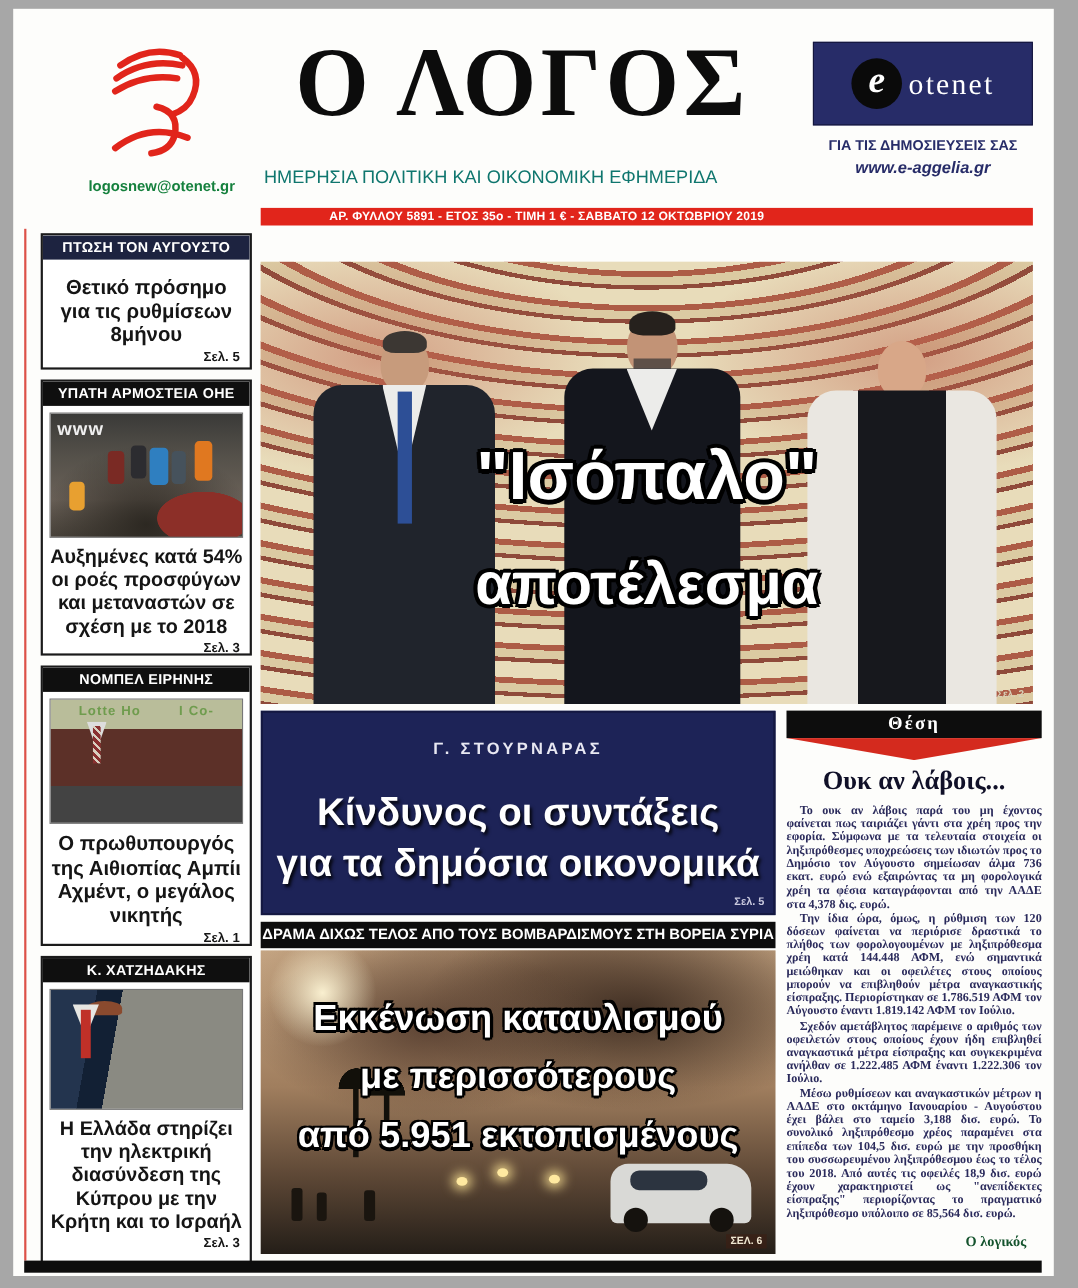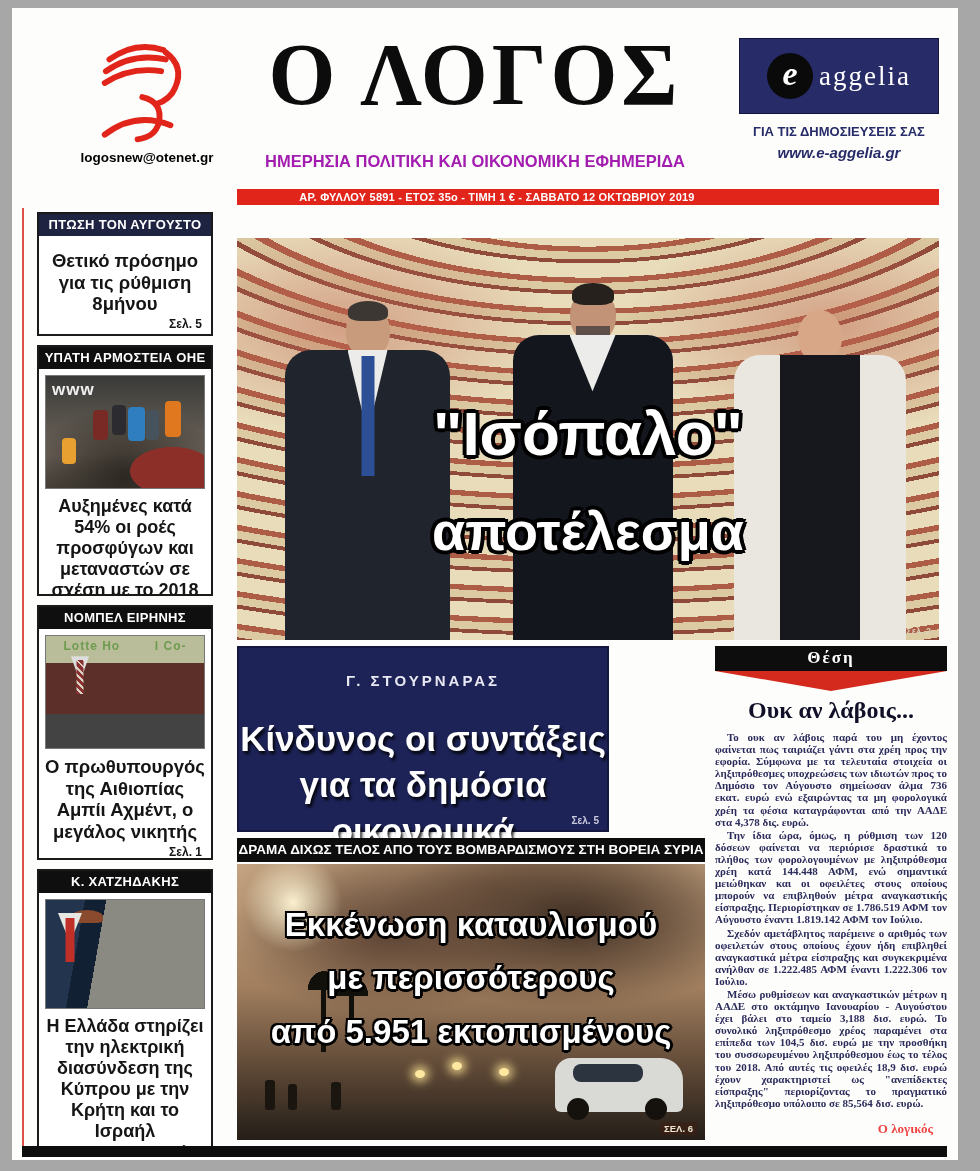--- a/index.html
+++ b/index.html
@@ -3,43 +3,43 @@
 <meta charset="utf-8">
 <style>
   html,body{margin:0;padding:0;background:#a7a7a7;width:980px;height:1171px;overflow:hidden;
     font-family:"Liberation Sans",sans-serif;}
   .page{position:absolute;left:12px;top:8px;width:946px;height:1152px;background:#fdfdfb;}
   .abs{position:absolute;}
 
   
   .logo-wrap{left:40px;top:28px;width:190px;height:150px;text-align:center;}
   .logo-svg{display:block;margin:0 auto;}
-  .logo-email{color:#000000;font-weight:bold;font-size:13.5px;margin-top:6px;}
+  .logo-email{color:#15803d;font-weight:bold;font-size:13.5px;margin-top:18px;}
   .paper-title{left:228px;top:14px;width:470px;text-align:center;
     font-family:"Liberation Serif",serif;font-weight:bold;font-size:86px;letter-spacing:4px;
     color:#0c0c0c;transform:scaleY(1.04);transform-origin:top;}
-  .paper-subtitle{left:228px;top:144px;width:470px;text-align:center;font-weight:bold;
-    font-size:16.5px;color:#a21caf;}
+  .paper-subtitle{left:228px;top:144px;width:470px;text-align:left;font-weight:normal;
+    font-size:16.5px;color:#0f766e;}
   .issue-bar{left:225px;top:181px;width:702px;height:16px;background:#e1251b;}
   .issue-text{position:absolute;left:20px;top:2px;width:480px;text-align:center;color:#fff;
     font-weight:bold;font-size:11px;letter-spacing:.2px;}
   .ad-box{left:727px;top:30px;width:200px;height:146px;}
   .ad-logo{width:198px;height:74px;background:#272c68;border:1px solid #14163d;
     display:flex;align-items:center;justify-content:center;gap:6px;}
   .ad-e-circle{width:46px;height:46px;border-radius:50%;background:#0a0a0a;display:flex;
     align-items:center;justify-content:center;}
   .ad-e{color:#fff;font-family:"Liberation Serif",serif;font-style:italic;font-weight:bold;
     font-size:34px;line-height:1;margin-top:-4px;}
   .ad-name{color:#fff;font-family:"Liberation Serif",serif;font-size:27px;letter-spacing:2px;}
   .ad-tagline{margin-top:10px;text-align:center;color:#272c68;font-weight:bold;font-size:13px;}
   .ad-url{margin-top:5px;text-align:center;color:#272c68;font-weight:bold;font-style:italic;
     font-size:15px;}
 
   
-  .sidebar{left:25px;top:204px;width:176px;}
+  .sidebar{left:25px;top:204px;width:192px;}
   .side-box{border:2px solid #1a1a1a;background:#fff;margin-bottom:9px;overflow:hidden;}
   .side-kicker{height:22px;line-height:22px;text-align:center;color:#fff;font-weight:bold;
     font-size:13px;letter-spacing:.3px;}
   .k-navy{background:#1d2340;}
   .k-black{background:#0f0f0f;}
   .side-headline{padding:7px 5px 0 5px;text-align:center;font-weight:bold;font-size:18.5px;
     line-height:1.17;color:#151515;}
   .side-page{text-align:right;font-weight:bold;font-size:12px;color:#151515;padding:2px 9px 5px 0;}
   .side-photo{margin:6px 6px 0 6px;height:112px;position:relative;overflow:hidden;border:1px solid #777;}
 
@@ -116,21 +116,21 @@
     border-radius:50% 50% 40% 40%;z-index:-1;}
   .fig-right .f-torso{width:172px;height:286px;
     background:linear-gradient(90deg,#eae7e1 0 27%,#17181d 27% 73%,#eae7e1 73% 100%);}
   .lead-headline{position:absolute;left:0;width:100%;text-align:center;color:#fff;font-weight:bold;
     text-shadow:-3px -3px 0 #000,3px -3px 0 #000,-3px 3px 0 #000,3px 3px 0 #000,
       0 4px 0 #000,0 -4px 0 #000,4px 0 0 #000,-4px 0 0 #000;}
   .lh1{top:160px;font-size:62px;}
   .lh2{top:262px;font-size:54px;}
   .lead-caption{position:absolute;right:8px;bottom:4px;color:#d8d2b8;font-size:9px;font-weight:bold;}
 
-  .econ-box{left:225px;top:638px;width:372px;height:186px;background:#1d2357;
+  .econ-box{left:225px;top:638px;width:468px;height:186px;background:#1d2357;
     box-shadow:inset 0 0 0 2px #141841;}
   .econ-kicker{margin-top:26px;text-align:center;color:#e8e8f2;font-weight:bold;font-size:15px;
     letter-spacing:3px;}
   .econ-headline{text-align:center;color:#fff;font-weight:bold;font-size:35px;line-height:1.32;
     margin-top:27px;text-shadow:2px 3px 3px rgba(0,0,0,.85);}
   .econ-page{position:absolute;right:10px;bottom:6px;color:#c9c9de;font-size:10px;font-weight:bold;}
 
   .banner-syria{left:225px;top:830px;width:468px;height:24px;line-height:24px;font-size:13.5px;}
   .syria-photo{left:225px;top:856px;width:468px;height:276px;overflow:hidden;background:
     radial-gradient(circle 70px at 12% 14%,rgba(255,246,214,.95),rgba(255,246,214,0) 70%),
@@ -168,21 +168,21 @@
   .opinion{left:703px;top:638px;width:232px;height:500px;}
   .op-header{background:#0d0d0d;height:25px;line-height:24px;text-align:center;color:#fff;
     font-family:"Liberation Serif",serif;font-weight:bold;font-size:17px;letter-spacing:2px;}
   .op-ribbon{width:100%;height:20px;background:#d42a1e;clip-path:polygon(0 0,100% 0,50% 100%);}
   .op-title{margin-top:6px;text-align:center;font-family:"Liberation Serif",serif;font-weight:bold;
     font-size:24px;color:#101028;}
   .op-body{margin-top:7px;font-family:"Liberation Serif",serif;font-weight:bold;font-size:11px;
     line-height:1.1;color:#2b2b5c;text-align:justify;}
   .op-body p{margin:0 0 1px 0;text-indent:12px;}
   .op-sign{margin-top:12px;padding-right:14px;text-align:right;font-family:"Liberation Serif",serif;
-    font-weight:bold;font-size:13px;color:#ef4444;}
+    font-weight:bold;font-size:13px;color:#14532d;}
 
   .bottom-bar{left:10px;top:1138px;width:925px;height:11px;background:#0d0d0d;}
   .left-red-line{left:10px;top:200px;width:2px;height:938px;background:#d4251c;opacity:.8;}
 </style>
 </head>
 <body>
 
 <div class="page">
 
   <div class="abs logo-wrap">
@@ -202,31 +202,31 @@
   <div class="abs paper-subtitle">ΗΜΕΡΗΣΙΑ ΠΟΛΙΤΙΚΗ ΚΑΙ ΟΙΚΟΝΟΜΙΚΗ ΕΦΗΜΕΡΙΔΑ</div>
   <div class="abs issue-bar">
     <div class="issue-text">ΑΡ. ΦΥΛΛΟΥ 5891 - ΕΤΟΣ 35ο - ΤΙΜΗ 1 € - ΣΑΒΒΑΤΟ 12 ΟΚΤΩΒΡΙΟΥ 2019</div>
   </div>
 
   <div class="abs ad-box">
     <div class="ad-logo">
       <span class="ad-e-circle">
         <span class="ad-e">e</span>
       </span>
-      <span class="ad-name">aggelia</span>
+      <span class="ad-name">otenet</span>
     </div>
     <div class="ad-tagline">ΓΙΑ ΤΙΣ ΔΗΜΟΣΙΕΥΣΕΙΣ ΣΑΣ</div>
     <div class="ad-url">www.e-aggelia.gr</div>
   </div>
 
   <aside class="abs sidebar">
 
     <section class="side-box" style="height:120px">
       <div class="side-kicker k-navy">ΠΤΩΣΗ ΤΟΝ ΑΥΓΟΥΣΤΟ</div>
-      <div class="side-headline" style="padding-top:14px">Θετικό πρόσημο για τις ρύθμιση 8μήνου</div>
+      <div class="side-headline" style="padding-top:14px">Θετικό πρόσημο για τις ρυθμίσεων 8μήνου</div>
       <div class="side-page">Σελ. 5</div>
     </section>
 
     <section class="side-box" style="height:247px">
       <div class="side-kicker k-black">ΥΠΑΤΗ ΑΡΜΟΣΤΕΙΑ ΟΗΕ</div>
       <div class="side-photo photo-refugees">
         <span class="photo-www">www</span>
         <span class="blob b1"></span>
         <span class="blob b2"></span>
         <span class="blob b3"></span>

